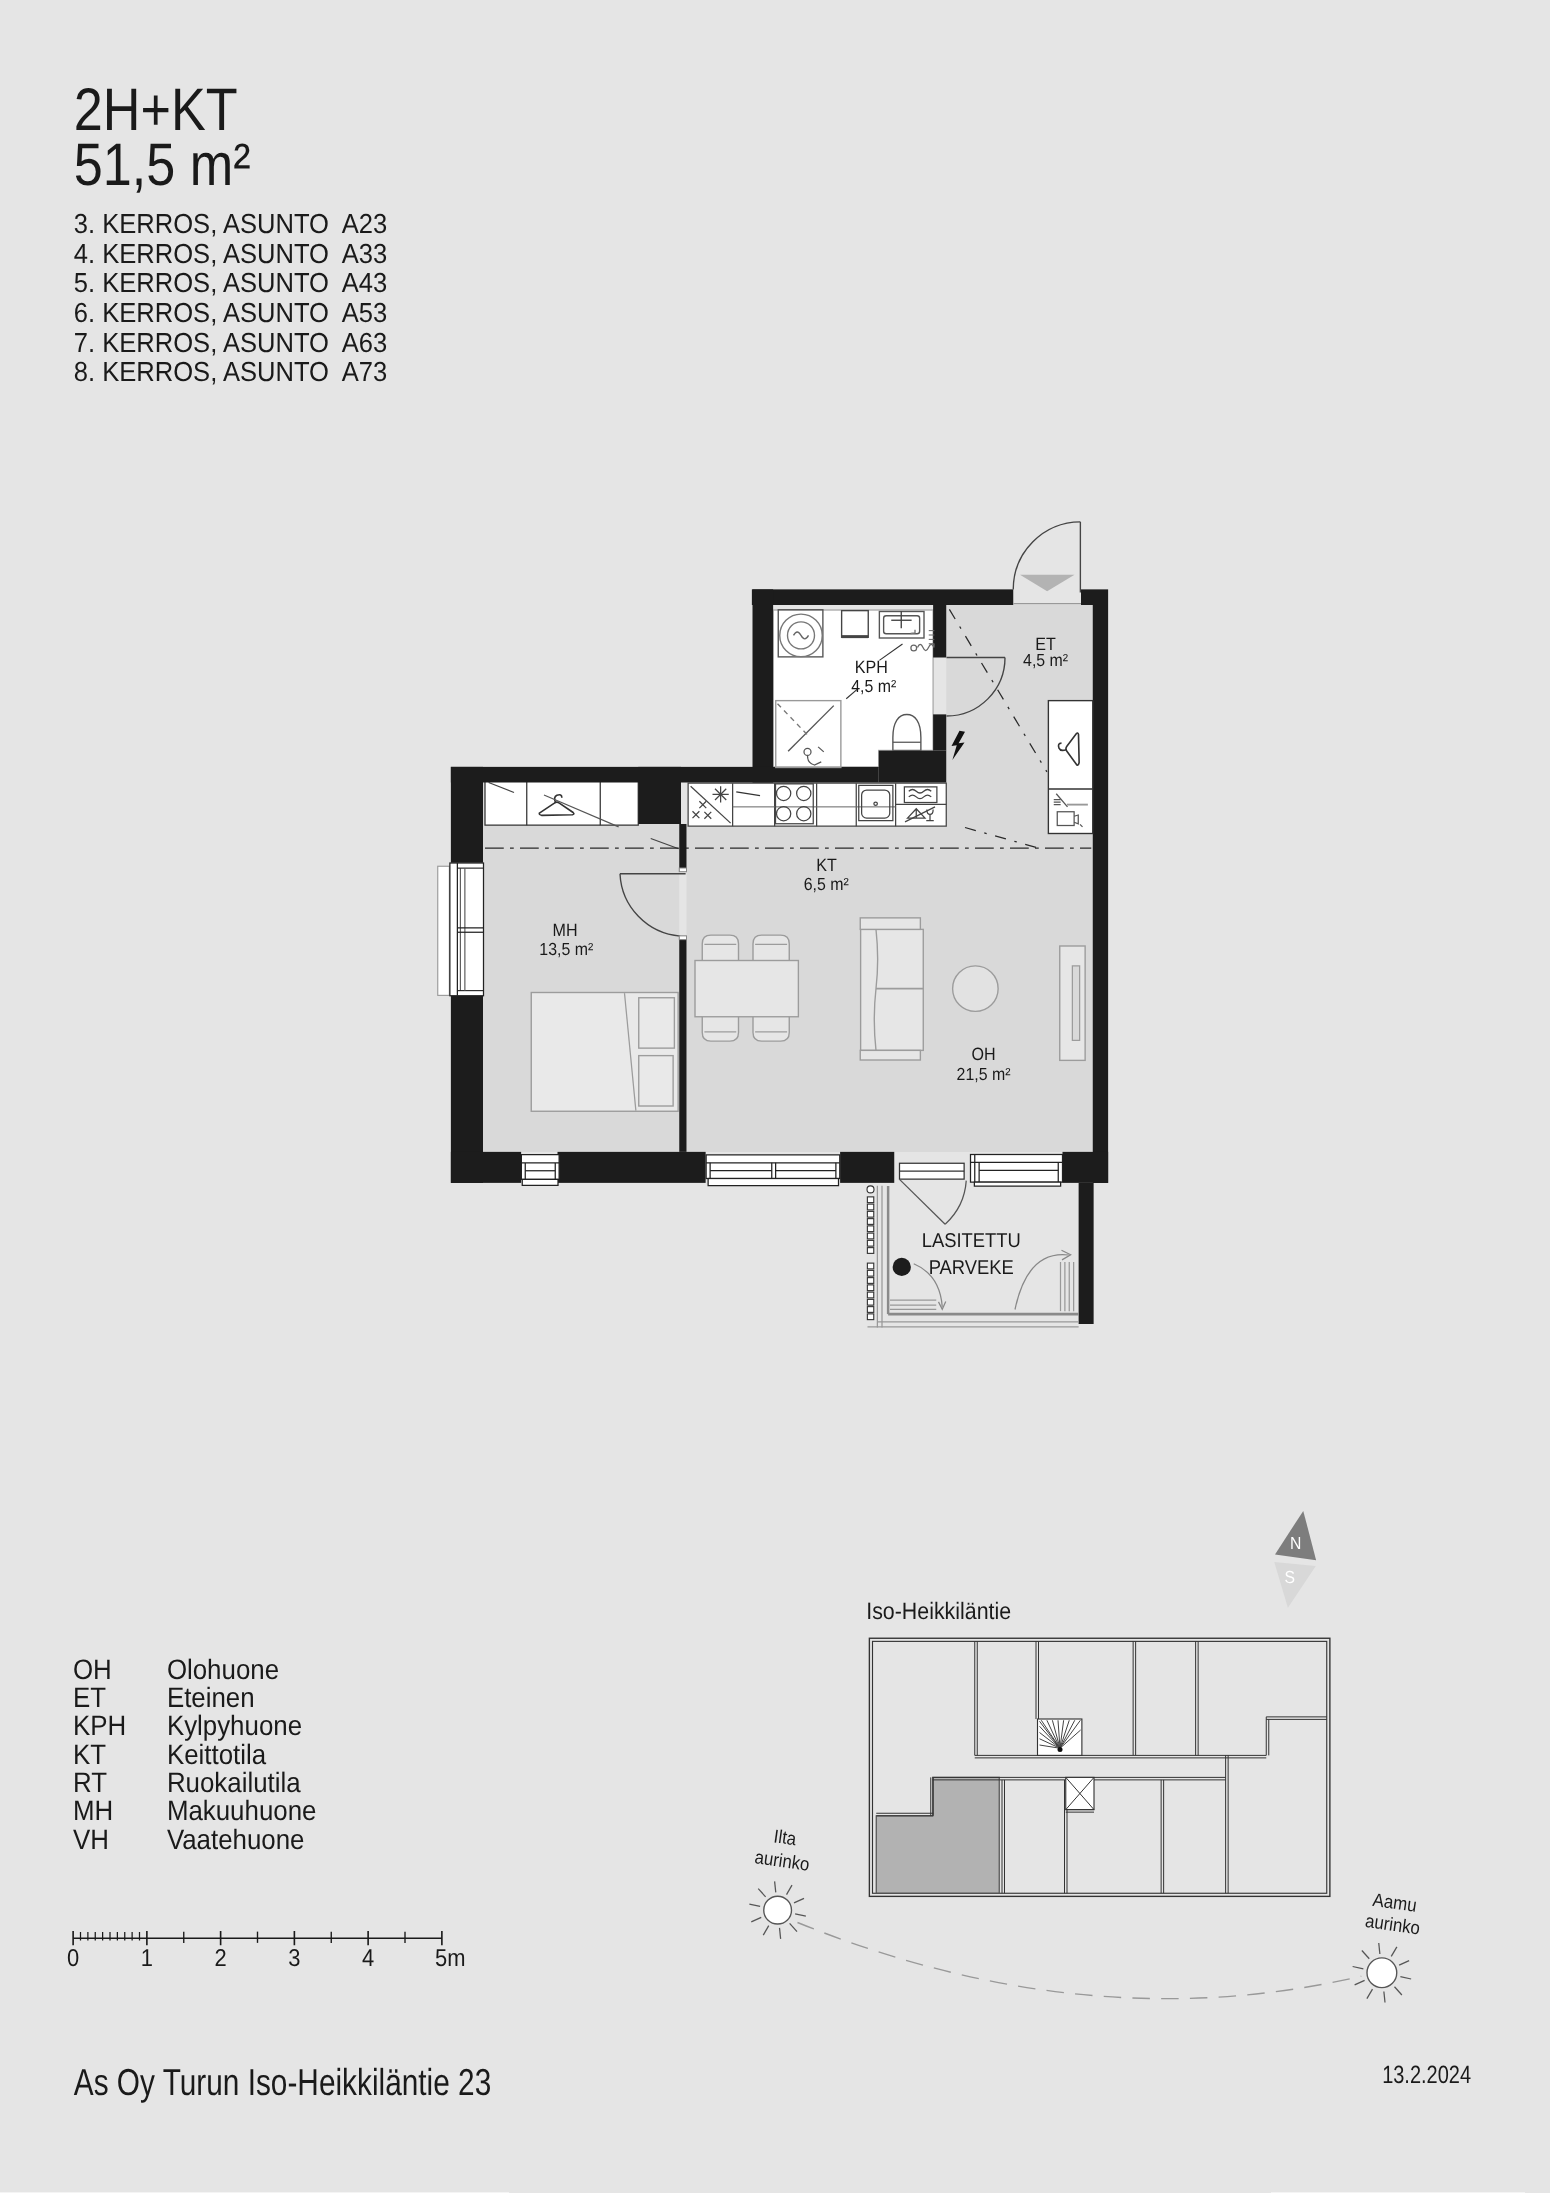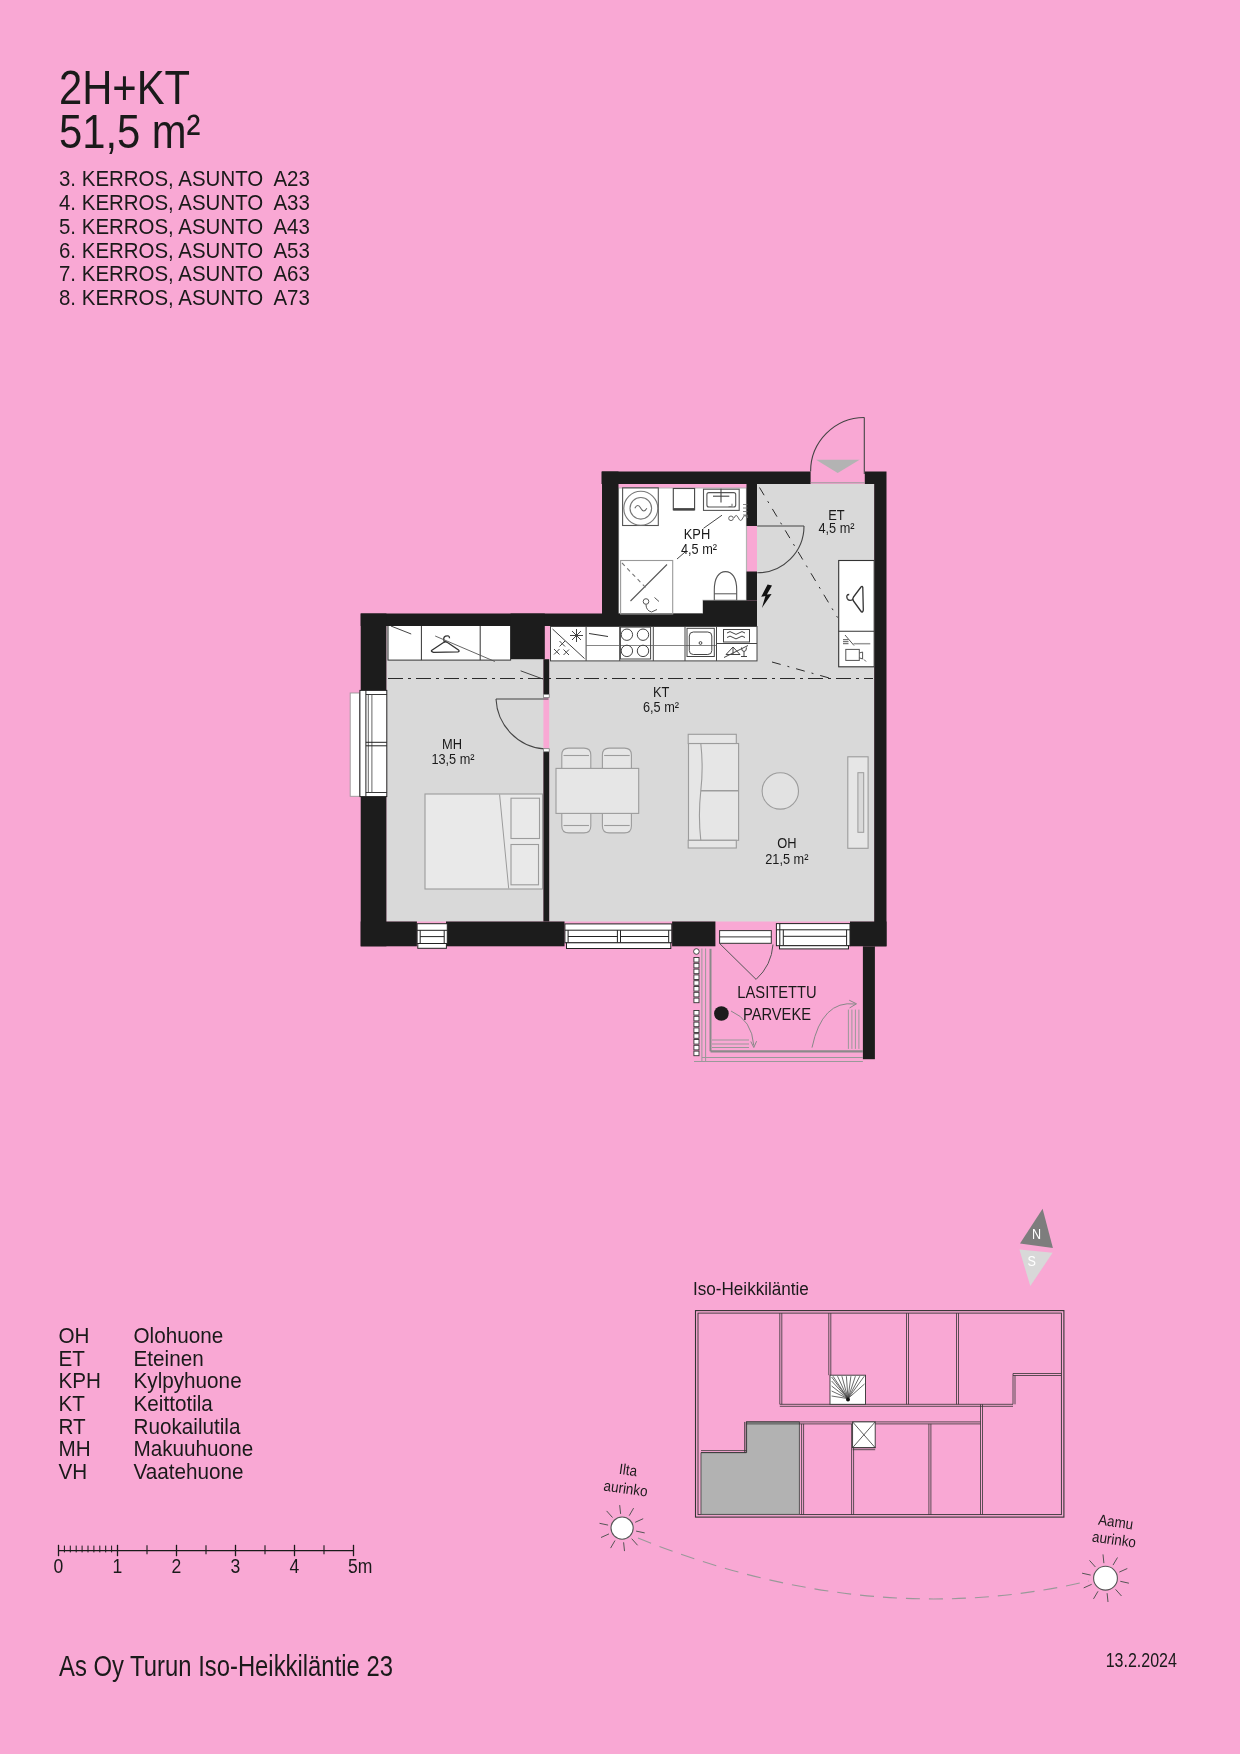--- a/index.html
+++ b/index.html
@@ -1,16 +1,16 @@
 <!DOCTYPE html>
 <html><head>
 <meta charset="utf-8">
 <style>
   html,body{margin:0;padding:0;background:#ffffff;}
-  #page{position:relative;width:1240px;height:1754px;background:#f9a8d4;overflow:hidden;
+  #page{position:relative;width:1240px;height:1754px;background:#e5e5e5;overflow:hidden;
         font-family:"Liberation Sans", sans-serif;}
   svg{position:absolute;left:0;top:0;}
   text{font-family:"Liberation Sans", sans-serif;fill:#1a1a1a;}
 </style>
 </head>
 <body>
 <div id="page">
 <svg width="1240" height="1754" viewBox="0 0 1240 1754">
 
 <g>

